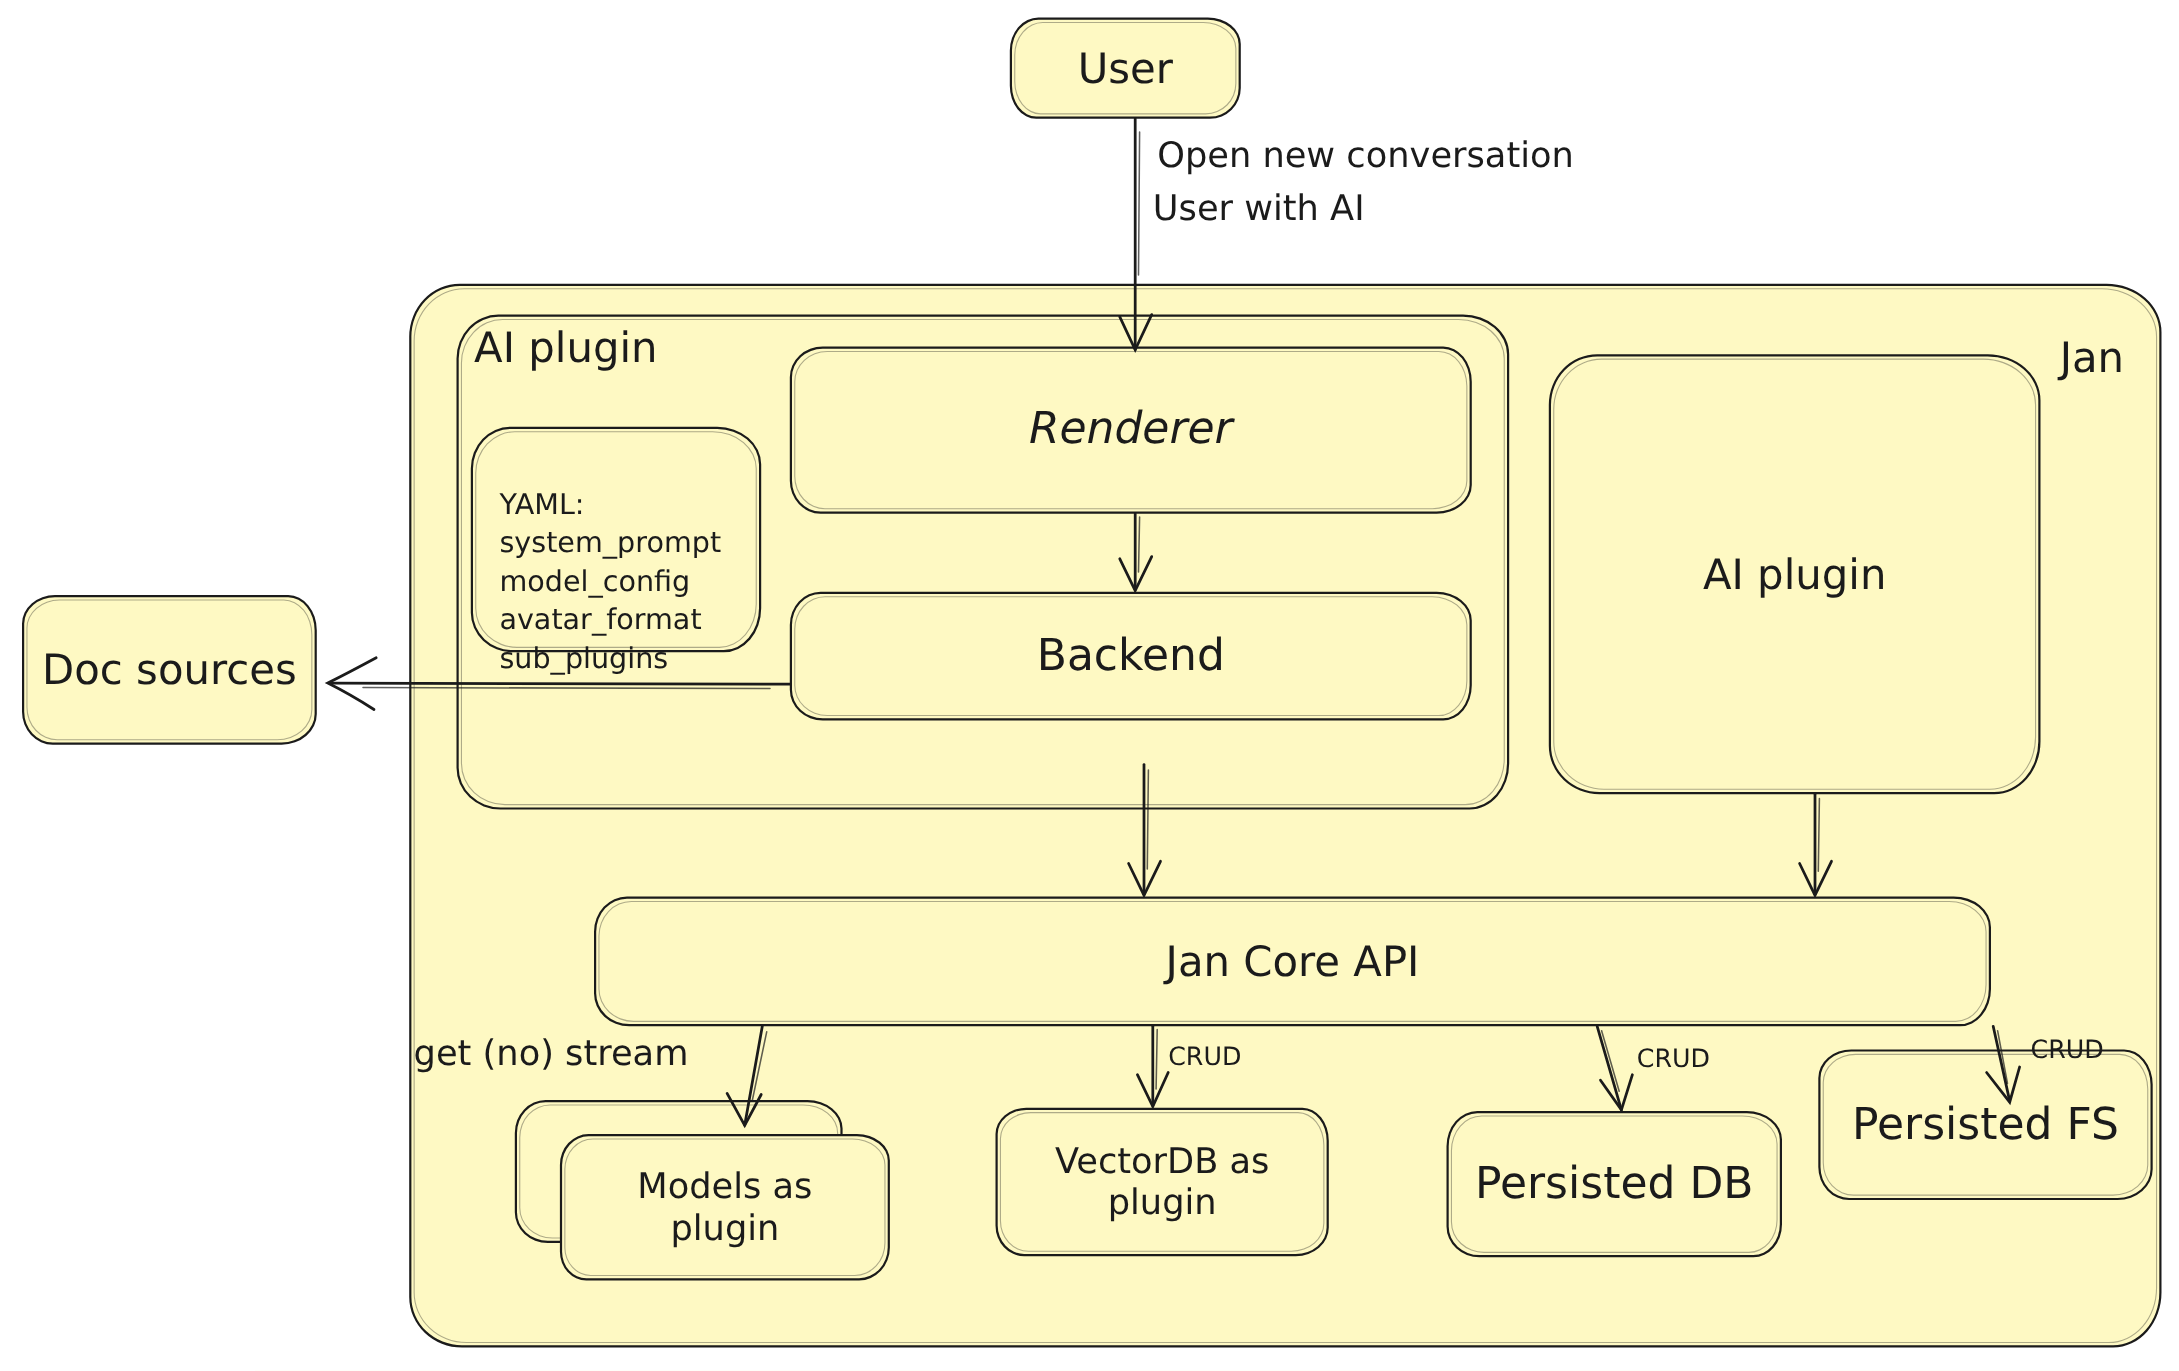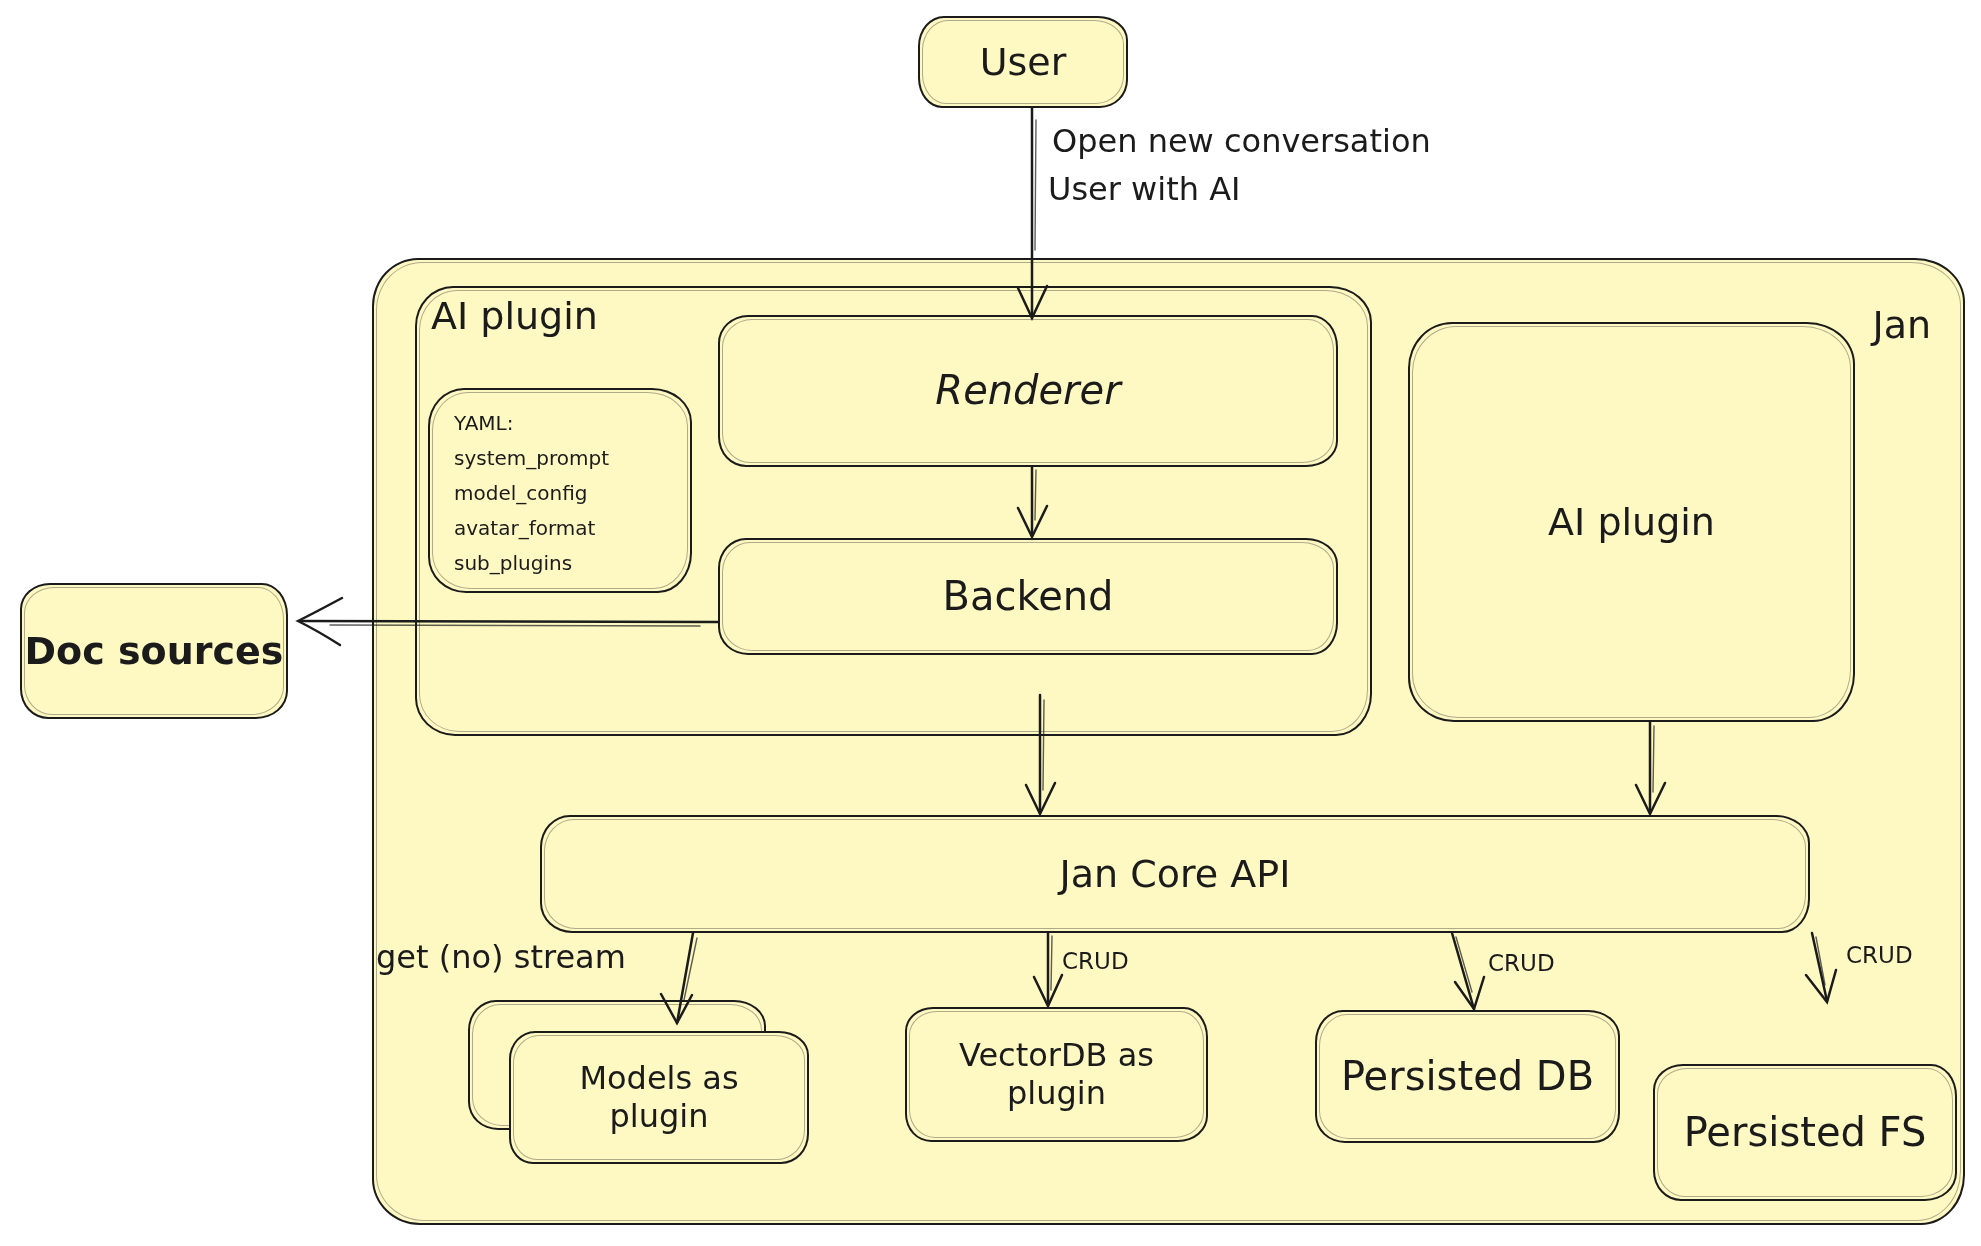--- a/index.html
+++ b/index.html
@@ -18,21 +18,21 @@
   .box::after {
     content:""; position:absolute; inset:2px; border:1px solid rgba(27,27,27,.35);
     border-radius:inherit; pointer-events:none;
   }
   .container { justify-content:flex-start; align-items:flex-start; }
   .corner-label { position:absolute; white-space:nowrap; }
   .edge-label { position:absolute; white-space:nowrap; z-index:6; }
   .note-lines { text-align:left; }
   .note-lines span { display:block; }
   svg.wires { position:absolute; left:0; top:0; z-index:5; pointer-events:none; }
-  .fs25 { font-size:20px; line-height:35px; }
+  .fs25 { font-size:26px; line-height:35px;margin-top:36px; }
   .fs34 { font-size:23px; }
   .fs36 { font-size:32px; }
   .fs38 { font-size:38px; }
   .fs40 { font-size:40px; }
 </style>
 </head>
 <body>
 
 <div class="canvas">
 
@@ -63,21 +63,21 @@
   </div>
 
   <div class="box fs40" style="left:718px; top:538px; width:620px; height:117px; border-radius:28px 32px 26px 30px / 30px 26px 32px 28px;">
     <span>Backend</span>
   </div>
 
   <div class="box fs38" style="left:1408px; top:322px; width:447px; height:400px; border-radius:44px 48px 42px 46px / 46px 42px 48px 44px;">
     <span>AI plugin</span>
   </div>
 
-  <div class="box fs38" style="left:20px; top:583px; width:268px; height:136px; border-radius:30px 26px 32px 28px / 26px 32px 28px 30px;font-weight:bold;">
+  <div class="box fs38" style="left:20px; top:541px; width:268px; height:136px; border-radius:30px 26px 32px 28px / 26px 32px 28px 30px;">
     <span>Doc sources</span>
   </div>
 
   <div class="box fs38" style="left:540px; top:815px; width:1270px; height:118px; border-radius:30px 34px 28px 32px / 32px 28px 34px 30px;">
     <span>Jan Core API</span>
   </div>
 
   <div class="box" style="left:468px; top:1000px; width:298px; height:130px; border-radius:28px 32px 26px 30px / 30px 26px 32px 28px;"></div>
   <div class="box fs36" style="left:509px; top:1031px; width:300px; height:133px; border-radius:26px 30px 28px 24px / 28px 24px 30px 26px;">
     <span>Models as</span>
@@ -86,21 +86,21 @@
 
   <div class="box fs36" style="left:905px; top:1007px; width:303px; height:135px; border-radius:28px 24px 30px 26px / 24px 30px 26px 28px;">
     <span>VectorDB as</span>
     <span>plugin</span>
   </div>
 
   <div class="box fs40" style="left:1315px; top:1010px; width:305px; height:133px; border-radius:28px 32px 26px 30px / 32px 26px 30px 28px;">
     <span>Persisted DB</span>
   </div>
 
-  <div class="box fs40" style="left:1653px; top:1064px; width:304px; height:137px; border-radius:30px 26px 32px 28px / 26px 32px 28px 30px;">
+  <div class="box fs40" style="left:1653px; top:954px; width:304px; height:137px; border-radius:30px 26px 32px 28px / 26px 32px 28px 30px;">
     <span>Persisted FS</span>
   </div>
 
   <div class="edge-label fs36" style="left:1052px; top:122px;">Open new conversation</div>
   <div class="edge-label fs36" style="left:1048px; top:170px;">User with AI</div>
   <div class="edge-label fs36" style="left:376px; top:938px;">get (no) stream</div>
   <div class="edge-label fs34" style="left:1062px; top:948px;">CRUD</div>
   <div class="edge-label fs34" style="left:1488px; top:950px;">CRUD</div>
   <div class="edge-label fs34" style="left:1846px; top:942px;">CRUD</div>
 

